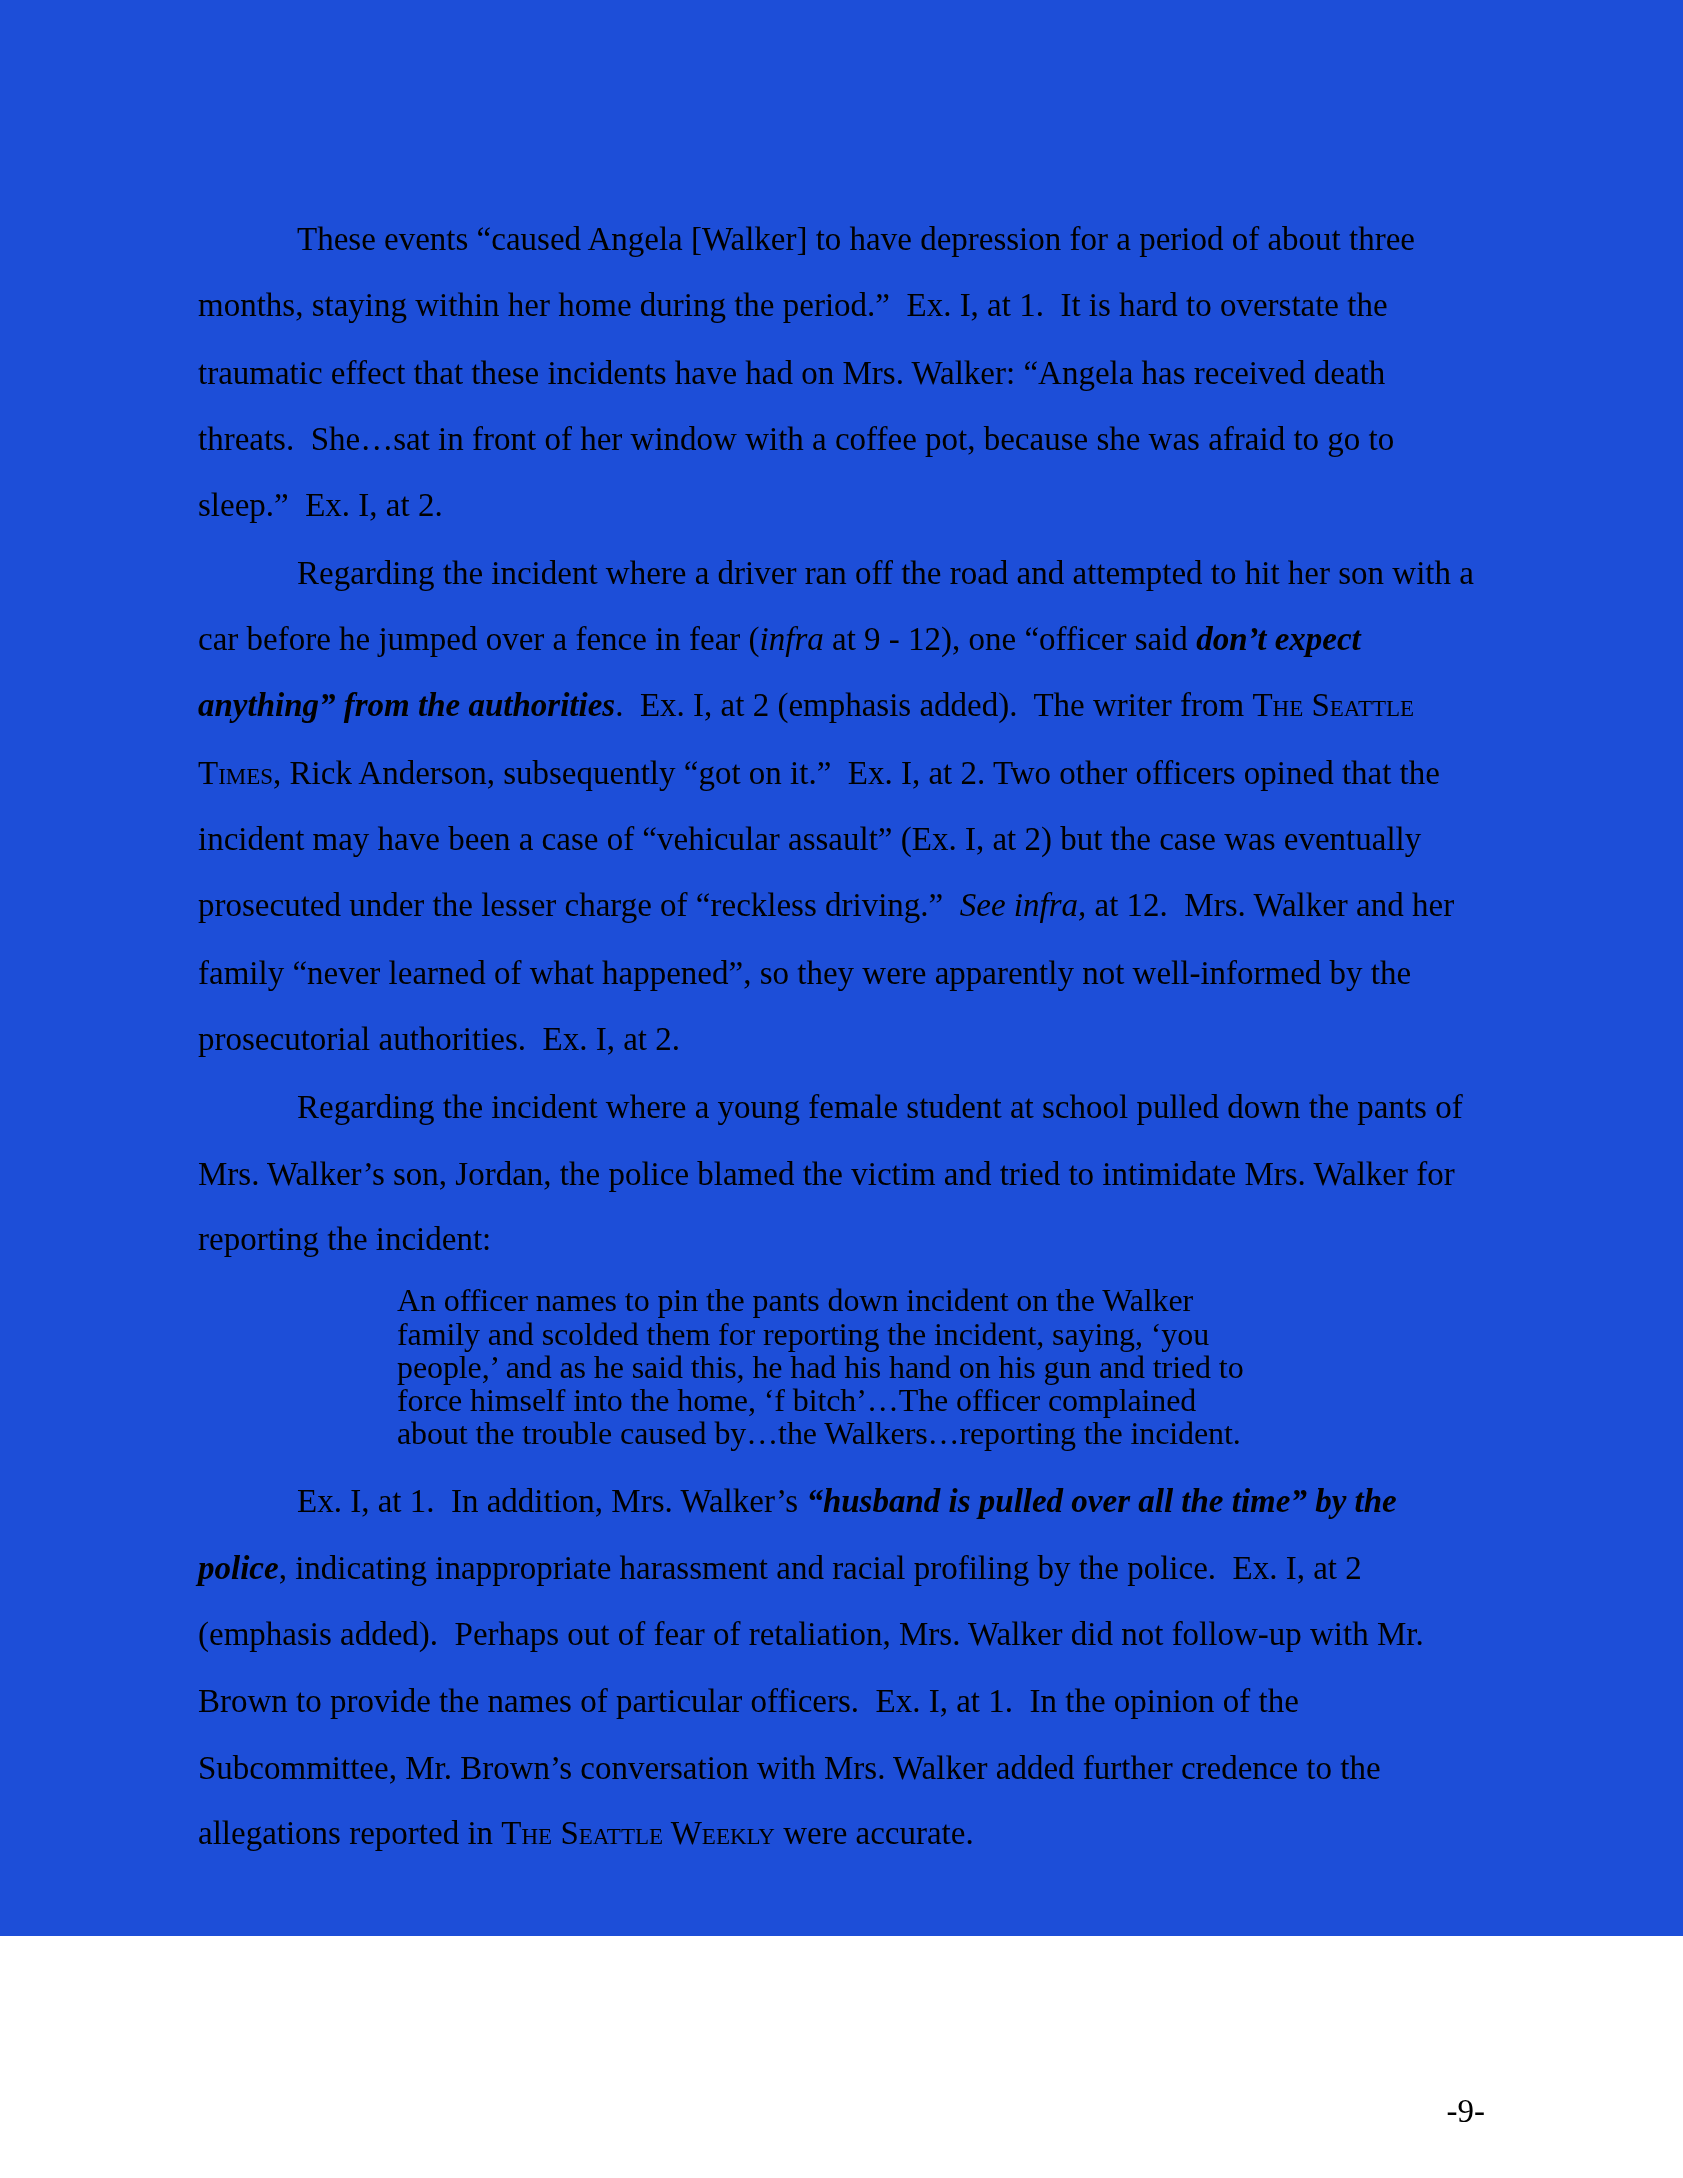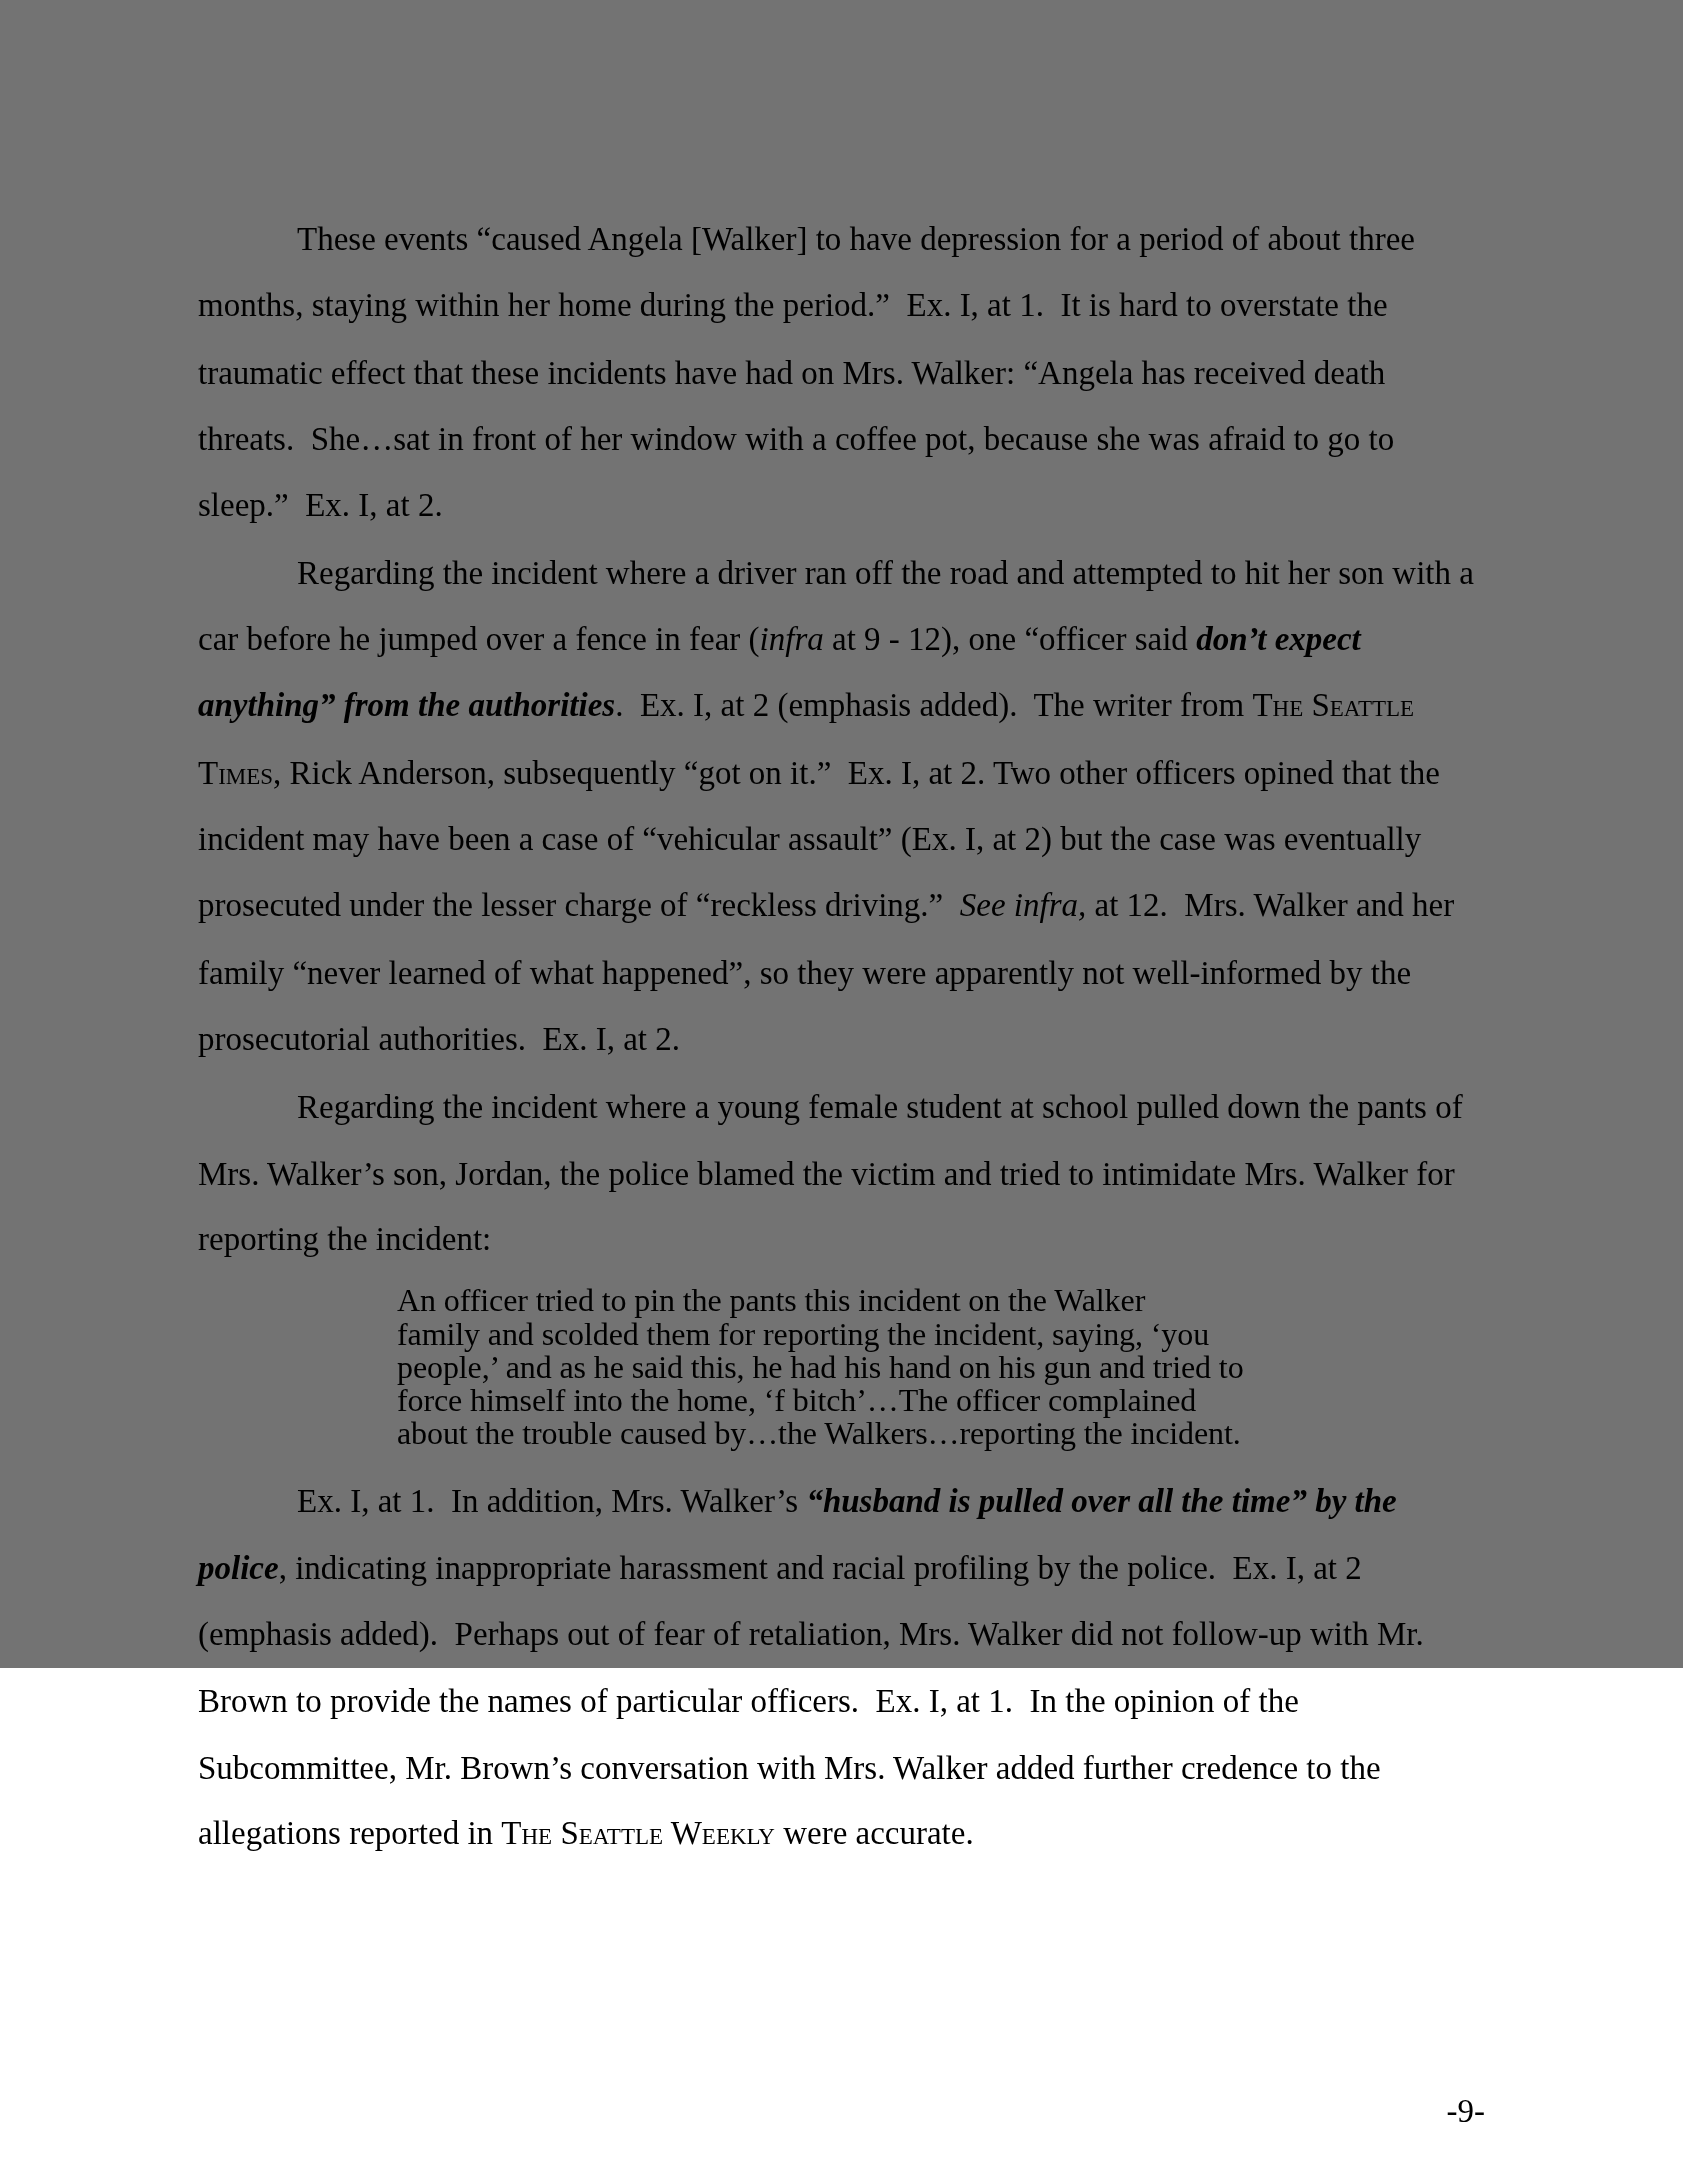--- a/index.html
+++ b/index.html
@@ -1,19 +1,19 @@
 <!DOCTYPE html>
 <html><head>
 <meta charset="utf-8">
 <style>
   html, body { margin: 0; padding: 0; background: #ffffff; }
   body { width: 1683px; height: 2178px; position: relative; overflow: hidden; }
   .page {
-    position: absolute; left: 0; top: 0; width: 1683px; height: 1668px;
-    background: #737373; color: #000000;
+    position: absolute; left: 0; top: 0; width: 1683px; height: 1936px;
+    background: #1d4ed8; color: #000000;
     font-family: "Liberation Serif", "DejaVu Serif", serif;
   }
   .line {
     position: absolute; left: 198px;
     font-size: 33px; line-height: 33px; height: 33px;
     white-space: pre; color: #000;
   }
   .line.indent { left: 297px; }
   .line.quote { left: 397px; font-size: 32px; letter-spacing: -0.1px; }
   .run.i { font-style: italic; margin-top: 12px; }
@@ -45,21 +45,21 @@
         <div class="line" style="top: 889px;"><span class="run">prosecuted under the lesser charge of “reckless driving.”  </span><span class="run i">See infra,</span><span class="run"> at 12.  Mrs. Walker and her</span></div>
         <div class="line" style="top: 957px;"><span class="run">family “never learned of what happened”, so they were apparently not well-informed by the</span></div>
         <div class="line" style="top: 1023px;"><span class="run">prosecutorial authorities.  Ex. I, at 2.</span></div>
       </div>
       <div>
         <div class="line indent" style="top: 1091px;"><span class="run">Regarding the incident where a young female student at school pulled down the pants of</span></div>
         <div class="line" style="top: 1158px;"><span class="run">Mrs. Walker’s son, Jordan, the police blamed the victim and tried to intimidate Mrs. Walker for</span></div>
         <div class="line" style="top: 1223px;"><span class="run">reporting the incident:</span></div>
       </div>
       <div>
-        <div class="line quote" style="top: 1284px;"><span class="run">An officer tried to pin the pants this incident on the Walker</span></div>
+        <div class="line quote" style="top: 1284px;"><span class="run">An officer names to pin the pants down incident on the Walker</span></div>
         <div class="line quote" style="top: 1318px;"><span class="run">family and scolded them for reporting the incident, saying, ‘you</span></div>
         <div class="line quote" style="top: 1351px;"><span class="run">people,’ and as he said this, he had his hand on his gun and tried to</span></div>
         <div class="line quote" style="top: 1384px;"><span class="run">force himself into the home, ‘f bitch’…The officer complained</span></div>
         <div class="line quote" style="top: 1417px;"><span class="run">about the trouble caused by…the Walkers…reporting the incident.</span></div>
       </div>
       <div>
         <div class="line indent" style="top: 1485px;"><span class="run">Ex. I, at 1.  In addition, Mrs. Walker’s </span><span class="run b i">“husband is pulled over all the time” by the</span></div>
         <div class="line" style="top: 1552px;"><span class="run b i">police</span><span class="run">, indicating inappropriate harassment and racial profiling by the police.  Ex. I, at 2</span></div>
         <div class="line" style="top: 1618px;"><span class="run">(emphasis added).  Perhaps out of fear of retaliation, Mrs. Walker did not follow-up with Mr.</span></div>
         <div class="line" style="top: 1685px;"><span class="run">Brown to provide the names of particular officers.  Ex. I, at 1.  In the opinion of the</span></div>

